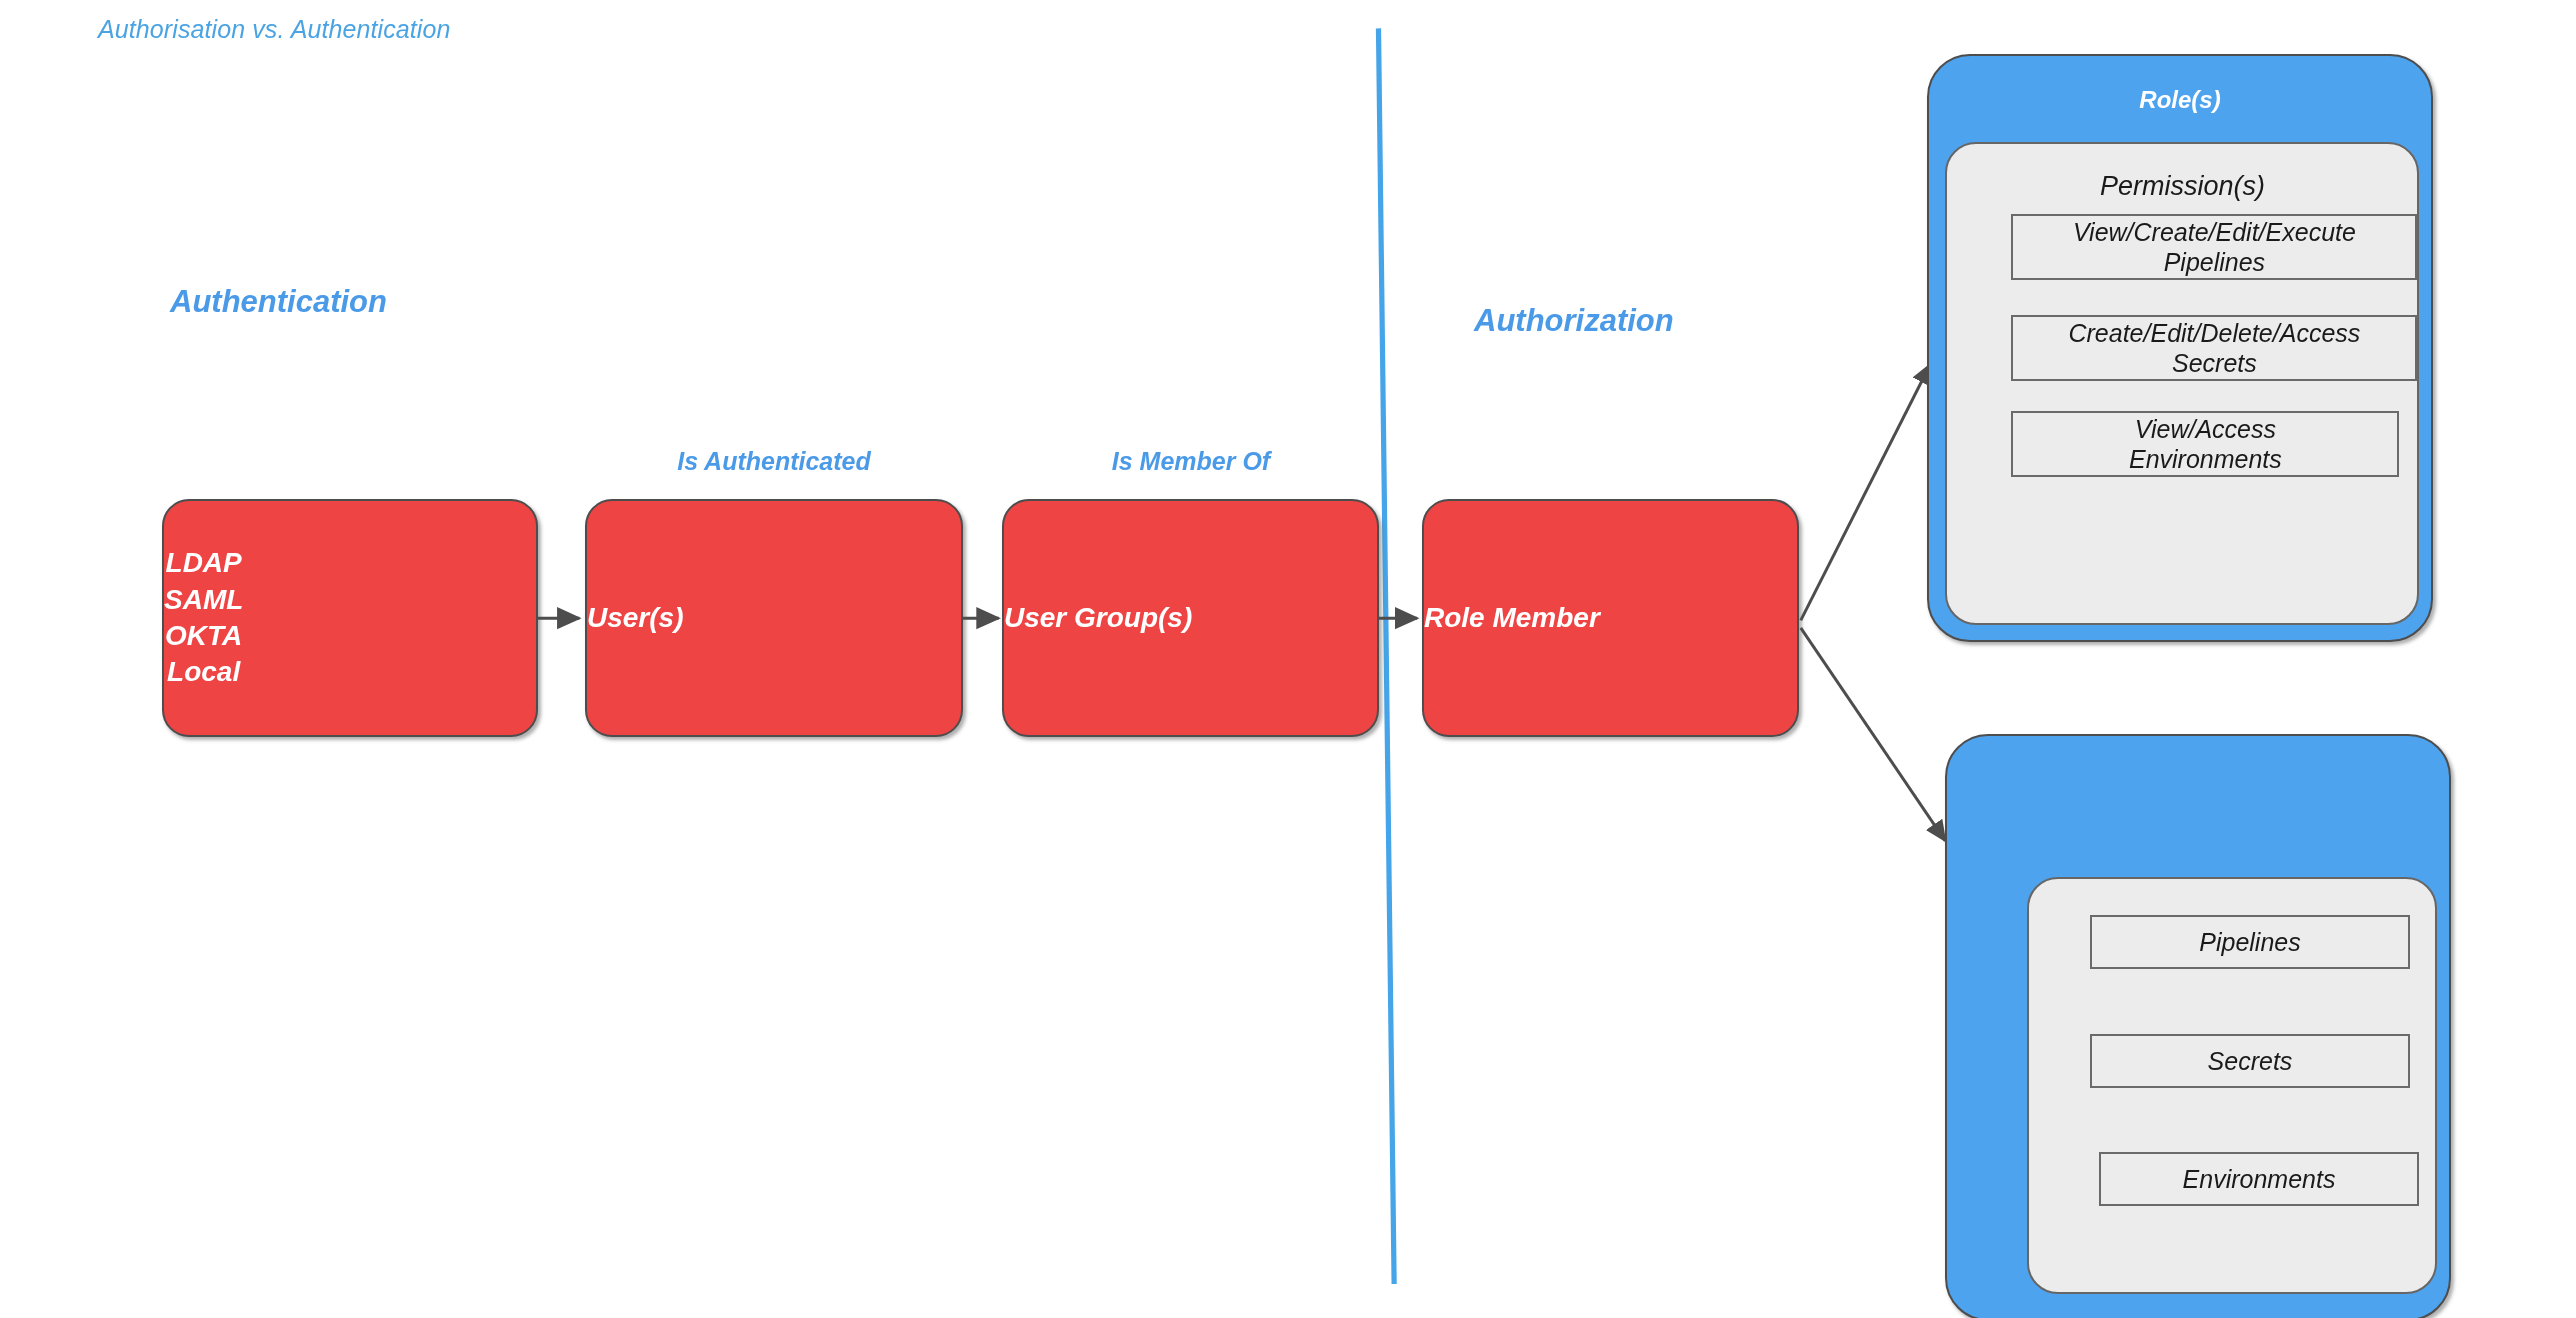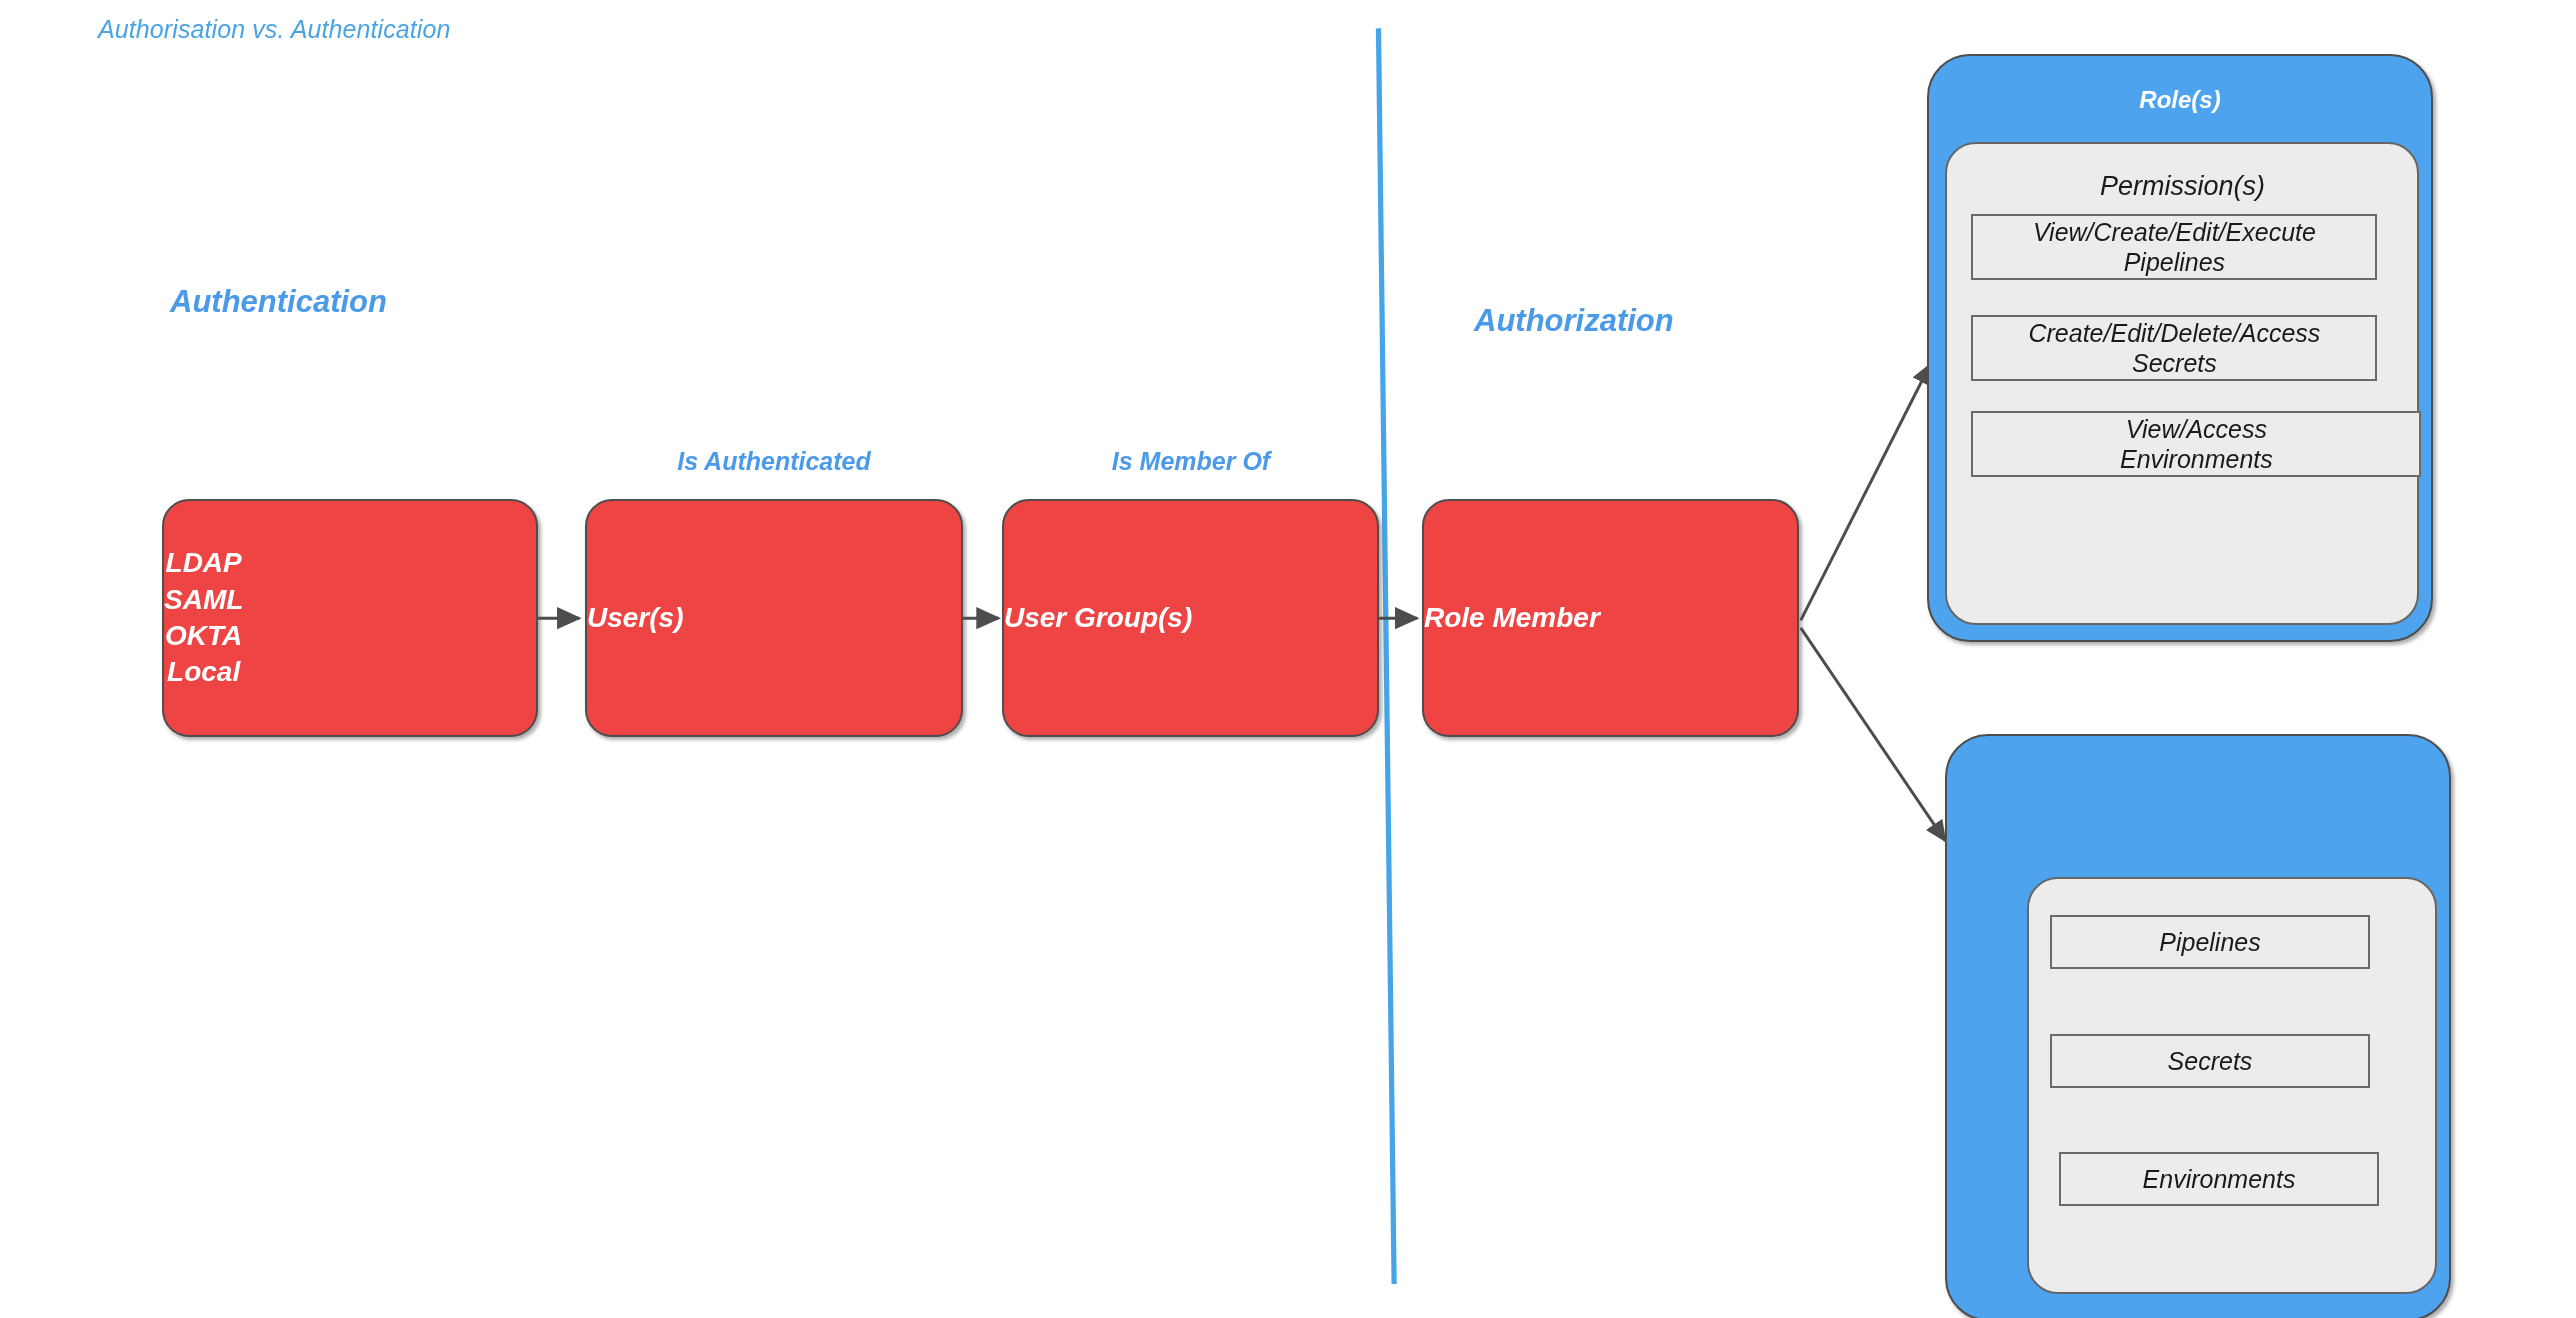--- a/index.html
+++ b/index.html
@@ -104,20 +104,21 @@
     white-space: nowrap;
   }
   .item-box {
     position: absolute;
     background: #ececec;
     border: 2.2px solid #6a6a6a;
     box-sizing: border-box;
     display: flex;
     align-items: center;
     justify-content: center;
+    margin-left: 40px;
   }
   .item-box .item-text {
     color: #1a1a1a;
     font-size: 25px;
     text-align: center;
     line-height: 1.22;
     font-weight: 400;
     white-space: pre-line;
   }
 
@@ -199,21 +200,21 @@
       <div class="item-box" style="left:24px; top:70px; width:406px; height:66px;">
         <span class="item-text">View/Create/Edit/Execute
 Pipelines</span>
       </div>
 
       <div class="item-box" style="left:24px; top:171px; width:406px; height:66px;">
         <span class="item-text">Create/Edit/Delete/Access
 Secrets</span>
       </div>
 
-      <div class="item-box" style="left:24px; top:267px; width:450px; height:66px;">
+      <div class="item-box" style="left:24px; top:267px; width:388px; height:66px;">
         <span class="item-text">View/Access
 Environments</span>
       </div>
     </div>
   </div>
 
   <div class="group-outer" style="left:1945px; top:734px; width:506px; height:587px;">
 
 
     <div class="group-inner" style="left:80px; top:141px; width:410px; height:417px;">

